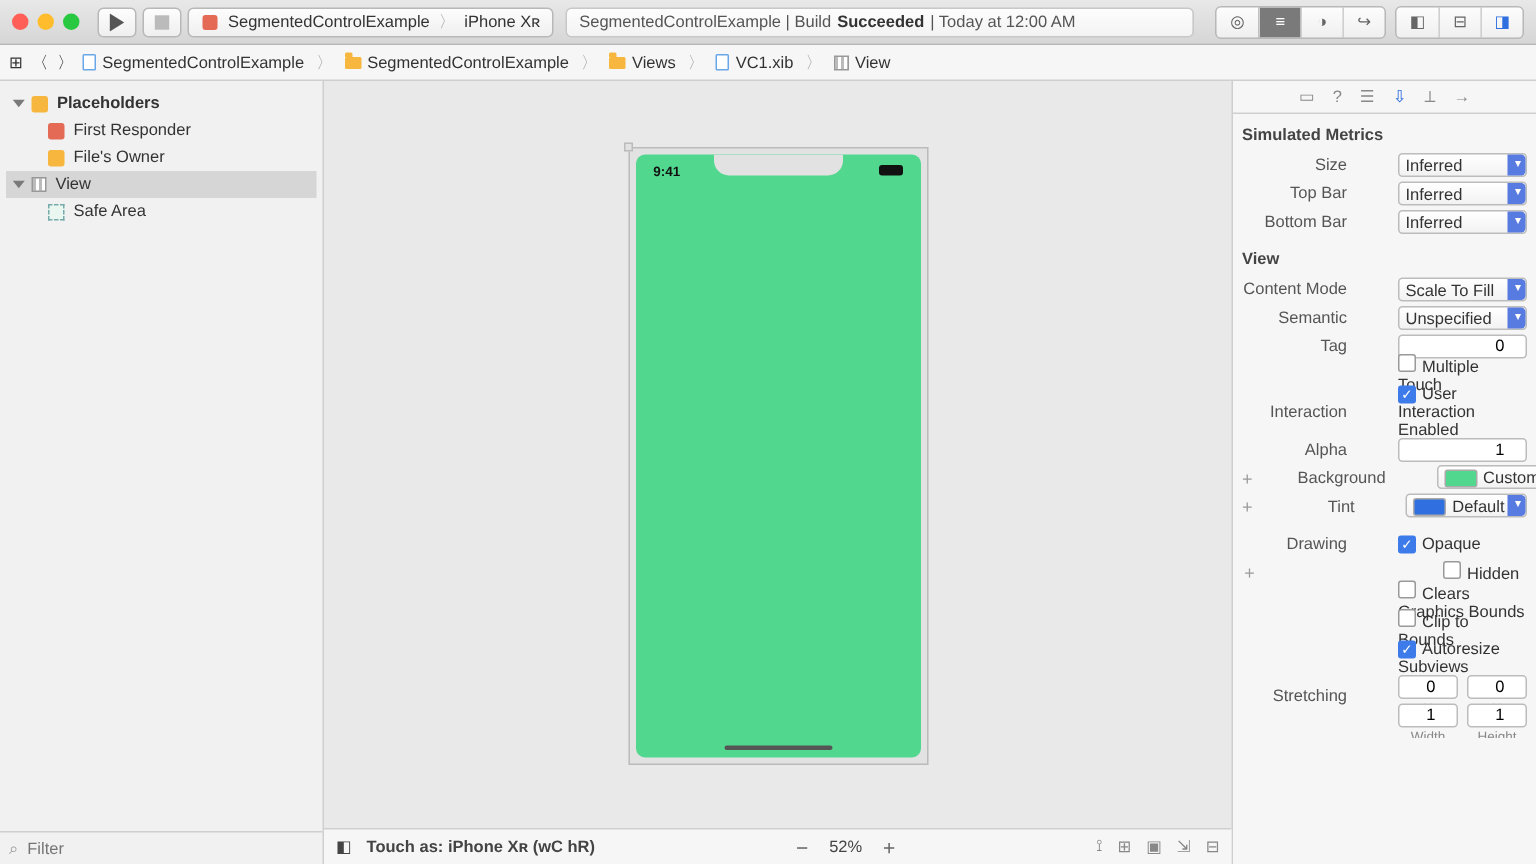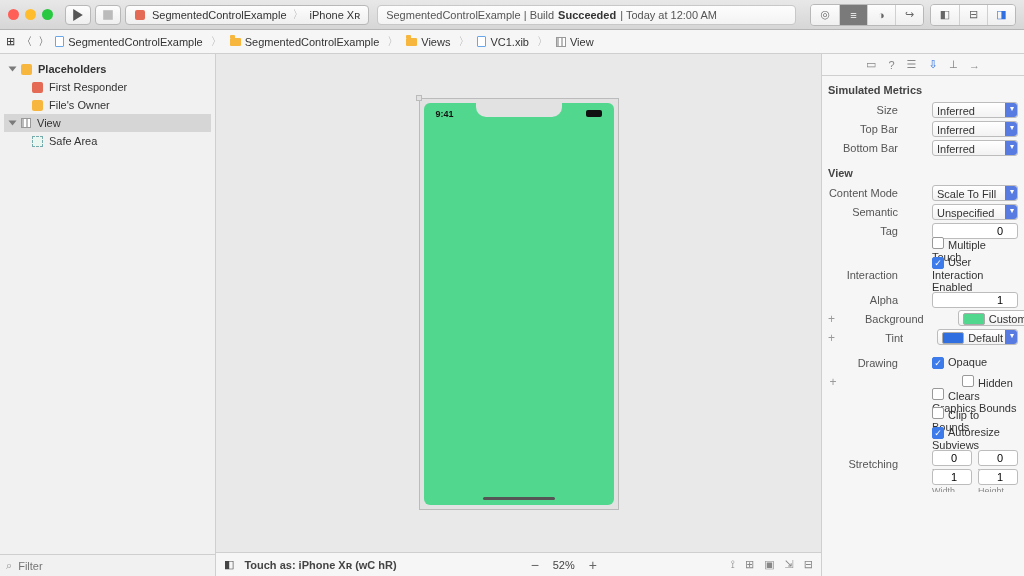--- a/index.html
+++ b/index.html
@@ -114,21 +114,21 @@
   background: #577be0; border-radius: 0 3px 3px 0;
 }
 .popup .arr { position: absolute; right: 3px; color: #fff; font-size: 8px; z-index: 1; line-height: 16px; }
 .numfield { width: 100%; height: 16px; border: 1px solid #bcbcbc; background: #fff; border-radius: 3px; display: flex; align-items: center; }
 .numfield input { border: none; width: 100%; font-size: 11px; text-align: right; padding-right: 14px; outline: none; background: transparent; }
 .prow .twin { display: flex; gap: 6px; }
 .prow .twin > div { flex: 1; }
 .chk { width: 12px; height: 12px; border: 1px solid #999; border-radius: 2px; display: inline-flex; align-items: center; justify-content: center; background: #fff; margin-right: 4px; }
 .chk.on { background: #3e7bea; border-color: #3e7bea; color: #fff; font-size: 9px; }
 .swatch { width: 22px; height: 12px; border: 1px solid #aaa; border-radius: 2px; display: inline-block; margin-right: 4px; vertical-align: middle; }
-.sublbl { font-size: 9px; color: #888; margin-top: 1px; }
+.sublbl { text-align: center; font-size: 9px; color: #888; margin-top: 1px; }
 .plus { width: 10px; color: #9a9a9a; text-align: center; font-size: 12px; margin-right: 2px; }
 </style>
 </head>
 <body>
 
 <div class="toolbar">
   <div class="traffic">
     <span class="tl-close"></span>
     <span class="tl-min"></span>
     <span class="tl-max"></span>

